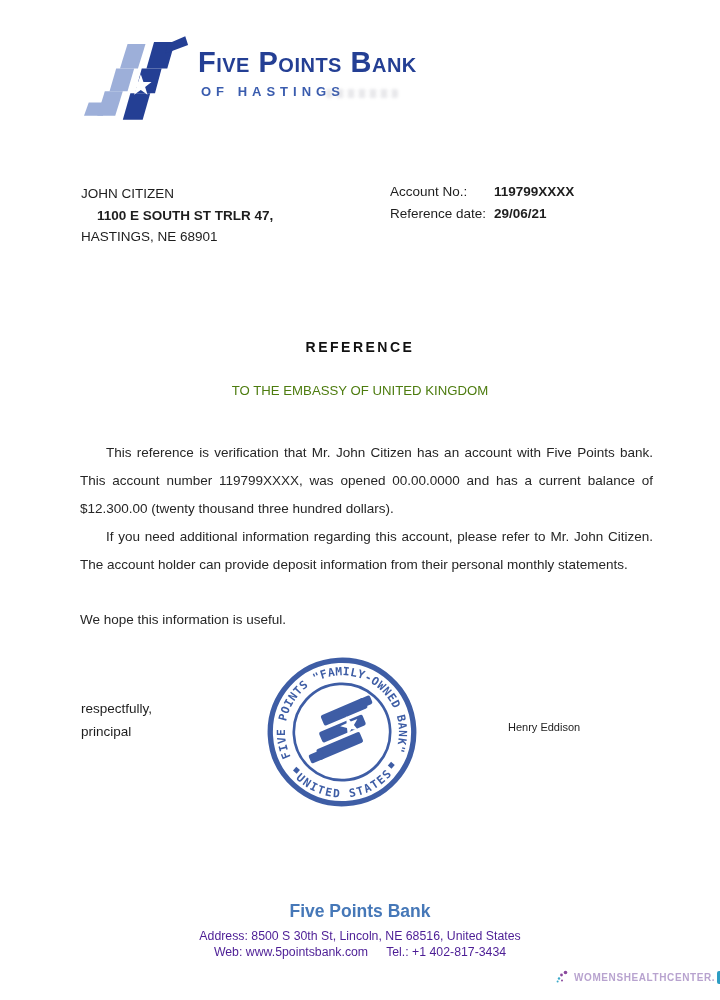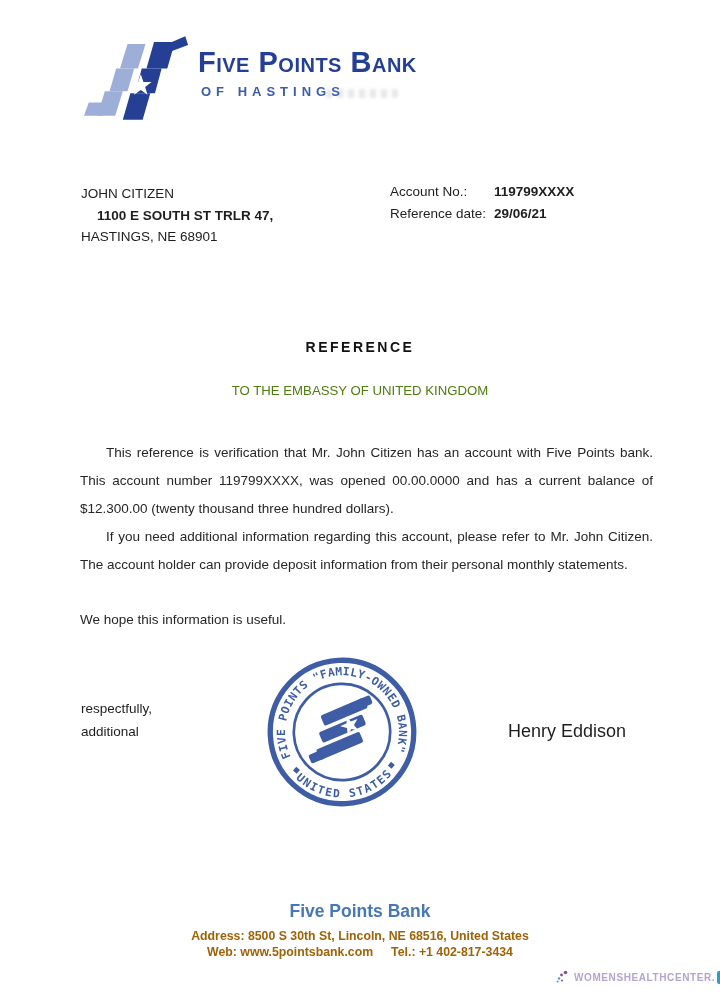--- a/index.html
+++ b/index.html
@@ -51,32 +51,32 @@
   .title-sub { margin-top: 28px; font-size: 13.2px; color: #4d7c0f; }
 
   
   .bodytext { position: absolute; left: 80px; width: 573px; font-size: 13.5px; line-height: 28px; text-align: justify; color: #262626; }
   .p1 { top: 439px; text-indent: 26px; }
   .p2 { top: 523px; text-indent: 26px; }
   .p3 { top: 606px; text-align: left; }
 
   
   .sig-left { position: absolute; left: 81px; top: 697px; font-size: 13.5px; line-height: 23px; color: #1e1e1e; }
-  .signer { position: absolute; left: 508px; top: 721px; font-size: 18px; color: #1e1e1e; }
+  .signer { position: absolute; left: 508px; top: 721px; font-size: 11px; color: #1e1e1e; }
 
   
   .stamp { position: absolute; left: 260px; top: 650px; width: 164px; height: 164px; opacity: .92; }
   .stamp text { font-family: "DejaVu Sans Mono", monospace; font-weight: 700; fill: #2e509e; }
   .stamp .arc-top { font-size: 11px; letter-spacing: 0.4px; }
   .stamp .arc-bottom { font-size: 11px; letter-spacing: 1.6px; }
 
   
   .footer { position: absolute; left: 0; top: 901px; width: 720px; text-align: center; }
   .footer-bank { font-size: 17.5px; font-weight: 700; color: #4678b8; }
-  .footer-info { margin-top: 6px; font-size: 12.3px; font-weight: 700; line-height: 16px; color: #a16207; }
+  .footer-info { margin-top: 6px; font-size: 12.3px; font-weight: 400; line-height: 16px; color: #4c1d95; }
   .footer-info .sep { display: inline-block; width: 18px; }
 
   
   .watermark { position: absolute; left: 556px; top: 969px; display: flex; align-items: center; }
   .wm-dots { width: 16px; height: 16px; margin-right: 2px; }
   .wm-site { font-size: 10px; letter-spacing: 0.6px; color: #b8a3cf; font-weight: 700; }
   .wm-badge {
     margin-left: 2px; font-size: 9px; font-weight: 700;
     color: #ffffff; background: #2d9dc3;
     padding: 1px 3px 2px; border-radius: 2px; letter-spacing: 0.5px;
@@ -132,21 +132,21 @@
     <div class="title-heading">REFERENCE</div>
     <div class="title-sub">TO THE EMBASSY OF UNITED KINGDOM</div>
   </div>
 
   <p class="bodytext p1">This reference is verification that Mr. John Citizen has an account with Five Points bank. This account number 119799XXXX, was opened 00.00.0000 and has a current balance of $12.300.00 (twenty thousand three hundred dollars).</p>
   <p class="bodytext p2">If you need additional information regarding this account, please refer to Mr. John Citizen. The account holder can provide deposit information from their personal monthly statements.</p>
   <p class="bodytext p3">We hope this information is useful.</p>
 
   <div class="sig-left">
     <div>respectfully,</div>
-    <div>additional</div>
+    <div>principal</div>
   </div>
 
   <svg class="stamp" viewBox="0 0 160 160" aria-hidden="true">
     <g transform="rotate(-3 80 80)">
       <circle cx="80" cy="80" r="70" fill="none" stroke="#2e509e" stroke-width="5.2"></circle>
       <circle cx="80" cy="80" r="47" fill="none" stroke="#2e509e" stroke-width="2.6"></circle>
 
       <path id="arcTop" d="M31.9 107.8 A55.5 55.5 0 1 1 128.1 107.8" fill="none"></path>
       <path id="arcBottom" d="M22 107 A64 64 0 0 0 138 107" fill="none"></path>
       <text class="arc-top" text-anchor="middle">

